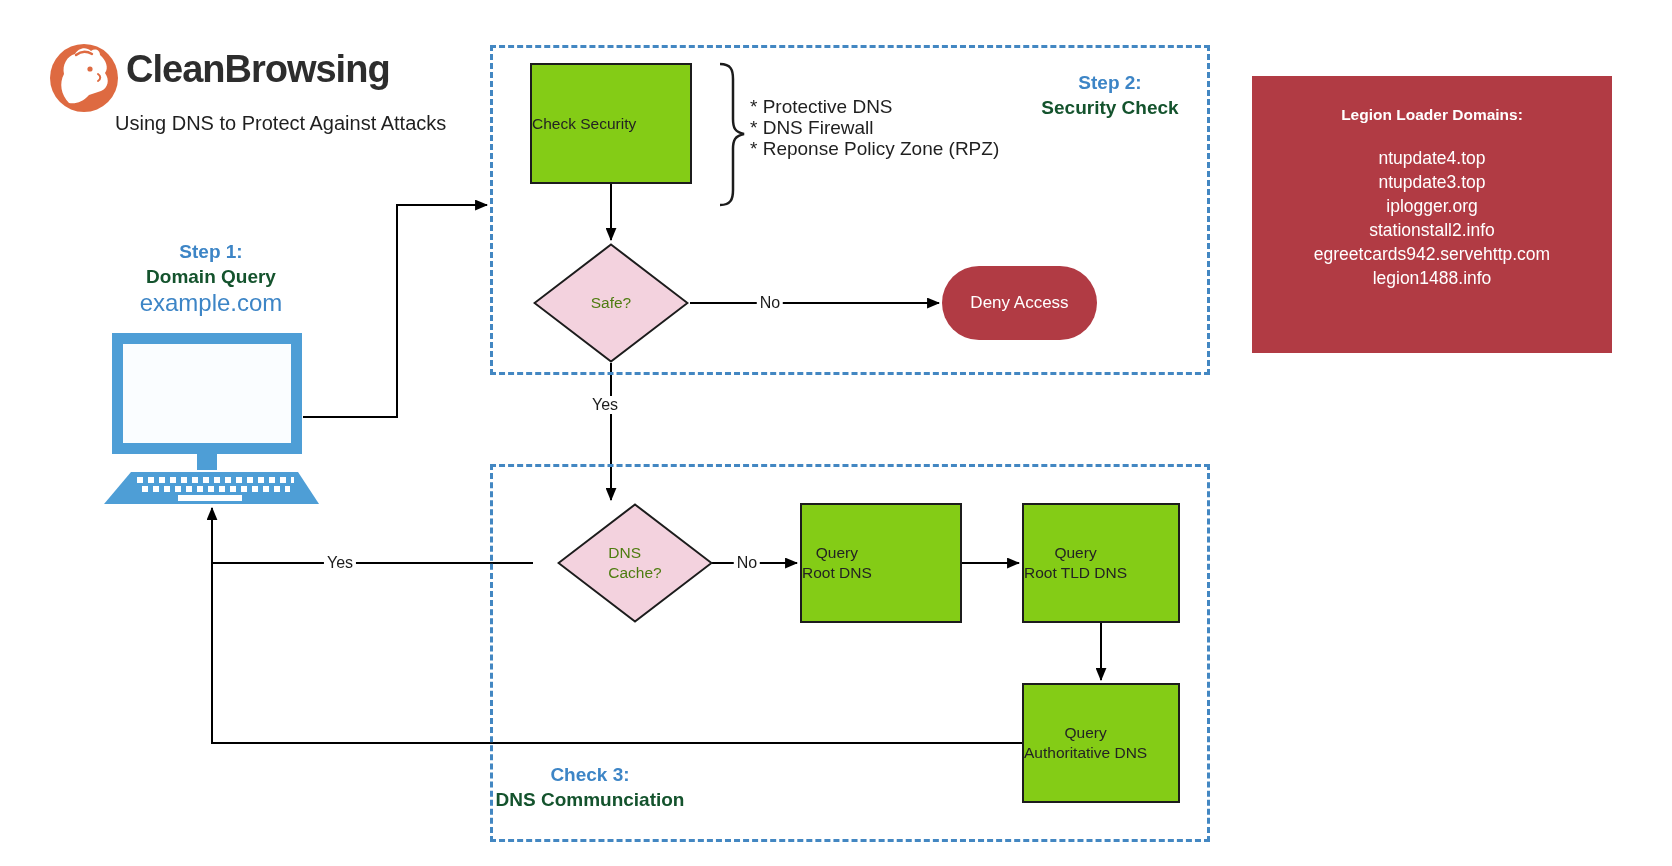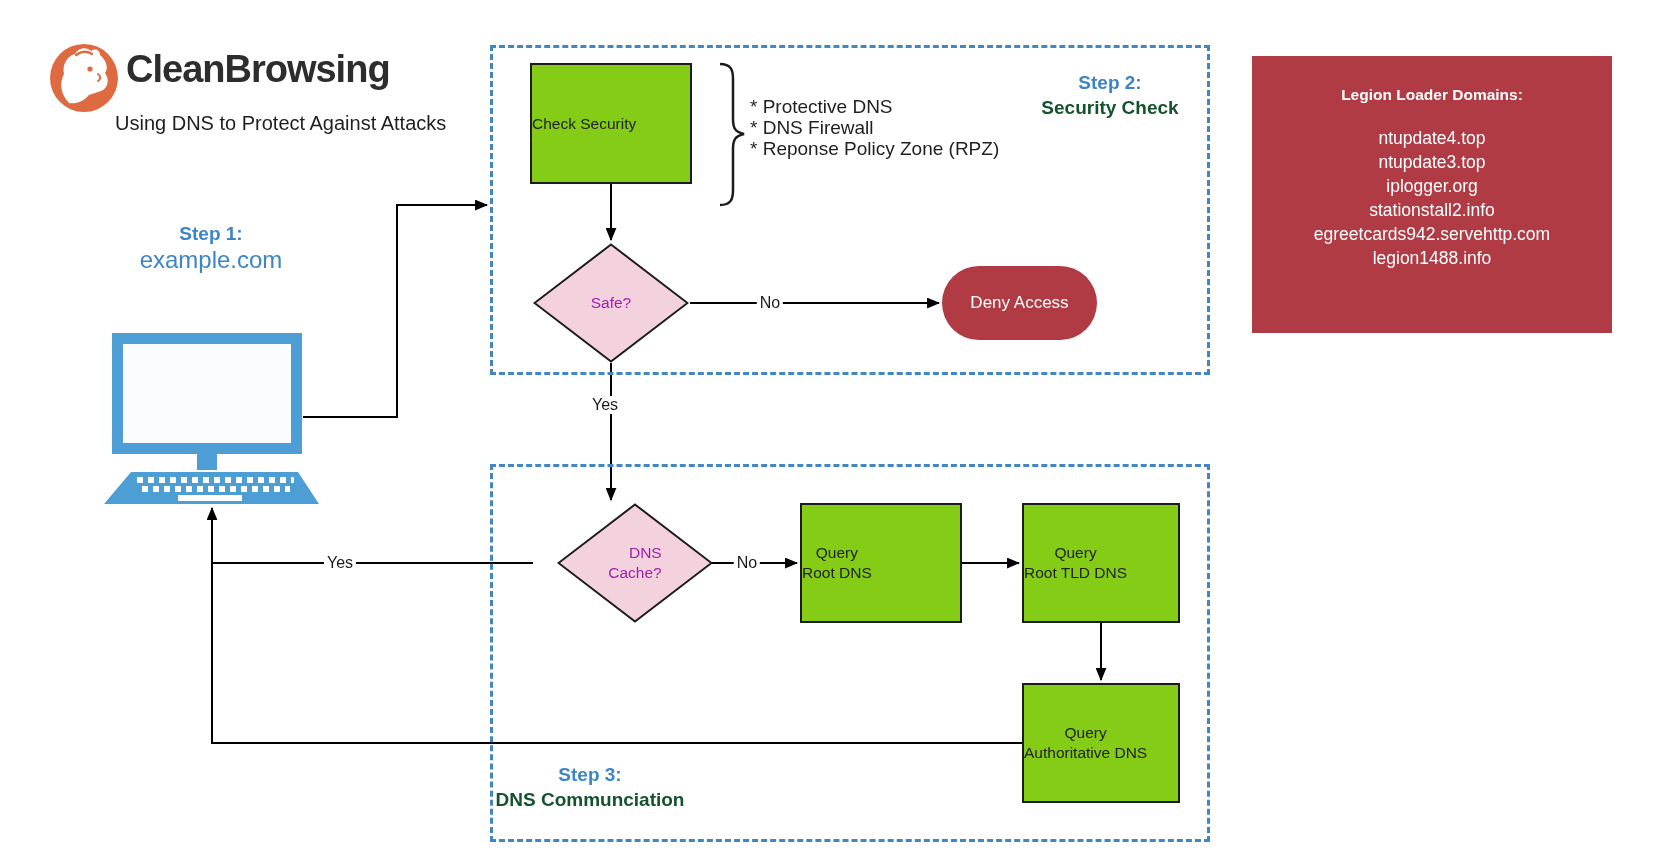--- a/index.html
+++ b/index.html
@@ -17,30 +17,30 @@
   .step-sub{color:#14532d;font-weight:bold;font-size:19px;}
   .domain-text{color:#3d85c6;font-size:24px;line-height:28px;}
   
   .dashed-box{border:3px dashed #4387c2;background:transparent;}
   
   .proc{background:#84cc16;border:2px solid #1c1c1c;display:flex;align-items:center;justify-content:flex-start;
         text-align:center;font-size:15.5px;line-height:20px;color:#232323;}
   
   .diamond-wrap{display:flex;align-items:center;justify-content:center;}
   .diamond-wrap svg{position:absolute;left:0;top:0;}
-  .diamond-label{position:relative;text-align:right;font-size:15.5px;line-height:20px;color:#a21caf;}
+  .diamond-label{position:relative;text-align:left;font-size:15.5px;line-height:20px;color:#4d7c0f;}
   
   .deny{background:#b13b44;border-radius:40px;display:flex;align-items:center;justify-content:center;
         color:#ffffff;font-weight:normal;font-size:17px;}
   
   .edge-label{background:#ffffff;padding:0 3px;font-size:16px;color:#1c1c1c;transform:translate(-50%,-50%);}
   
   .bullets{left:750px;top:96px;font-size:19px;line-height:21px;color:#1f1f1f;}
   
-  .legion{left:1252px;top:56px;width:360px;height:277px;background:#b13b44;color:#ffffff;text-align:center;}
+  .legion{left:1252px;top:76px;width:360px;height:277px;background:#b13b44;color:#ffffff;text-align:center;}
   .legion-title{padding-top:30px;font-size:15.5px;font-weight:bold;}
   .legion-list{margin-top:22px;font-size:17.5px;line-height:24px;}
 </style>
 </head>
 <body>
 
 <div id="canvas">
 
   <svg class="abs" style="left:0;top:0;" width="1672" height="866" viewBox="0 0 1672 866">
     <defs>
@@ -63,22 +63,23 @@
   <svg class="abs" style="left:48px;top:42px;" width="72" height="72" viewBox="0 0 72 72">
     <circle cx="36" cy="36" r="34" fill="#de6a41"></circle>
     <path fill="#ffffff" d="M21,61 C13,53 11,41 16,32 C14,23 19,14 27,12 C30,6 38,4 43,9 C47,6 52,8 52,13 C58,18 61,26 57,31 C62,38 60,46 53,49 L41,53 C35,60 28,62 21,61 Z"></path>
     <circle cx="42" cy="27" r="2.6" fill="#de6a41"></circle>
     <path d="M28,13 C33,9 39,9 44,12" fill="none" stroke="#de6a41" stroke-width="2.4" stroke-linecap="round"></path>
     <path d="M50,32 C53,34 53,37 50,39" fill="none" stroke="#de6a41" stroke-width="2" stroke-linecap="round"></path>
   </svg>
   <div class="abs brand-name">CleanBrowsing</div>
   <div class="abs tagline">Using DNS to Protect Against Attacks</div>
 
-  <div class="abs step-label" style="left:61px;top:214px;width:300px;">
+  <div class="abs step-label" style="left:61px;top:232px;width:300px;">
     <div class="step-title">Step 1:</div>
+    <div class="step-sub">Domain Query</div>
     <div class="domain-text">example.com</div>
   </div>
 
   <svg class="abs" style="left:104px;top:333px;" width="216" height="172" viewBox="0 0 216 172">
     <rect x="8" y="0" width="190" height="121" fill="#4e9ed6"></rect>
     <rect x="19" y="11" width="168" height="99" fill="#fafdff"></rect>
     <rect x="93" y="121" width="20" height="16" fill="#4e9ed6"></rect>
     <polygon points="27,139 194,139 215,171 0,171" fill="#4e9ed6"></polygon>
     <path d="M33,147 H190" stroke="#ffffff" stroke-width="6" stroke-dasharray="6 5" fill="none"></path>
     <path d="M38,156 H186" stroke="#ffffff" stroke-width="6" stroke-dasharray="6 5" fill="none"></path>
@@ -107,21 +108,21 @@
     </svg>
     <div class="diamond-label">Safe?</div>
   </div>
 
   <div class="abs deny" style="left:942px;top:266px;width:155px;height:74px;">
     <span>Deny Access</span>
   </div>
 
   <div class="abs dashed-box" style="left:490px;top:464px;width:714px;height:372px;"></div>
   <div class="abs step-label" style="left:485px;top:755px;width:210px;">
-    <div class="step-title">Step 3:</div>
+    <div class="step-title">Check 3:</div>
     <div class="step-sub">DNS Communciation</div>
   </div>
 
   <div class="abs diamond-wrap" style="left:557px;top:503px;width:156px;height:120px;">
     <svg width="156" height="120" viewBox="0 0 156 120">
       <polygon points="78,1.5 154.5,60 78,118.5 1.5,60" fill="#f3d2de" stroke="#1c1c1c" stroke-width="2"></polygon>
     </svg>
     <div class="diamond-label">
       <div>DNS</div>
       <div>Cache?</div>

